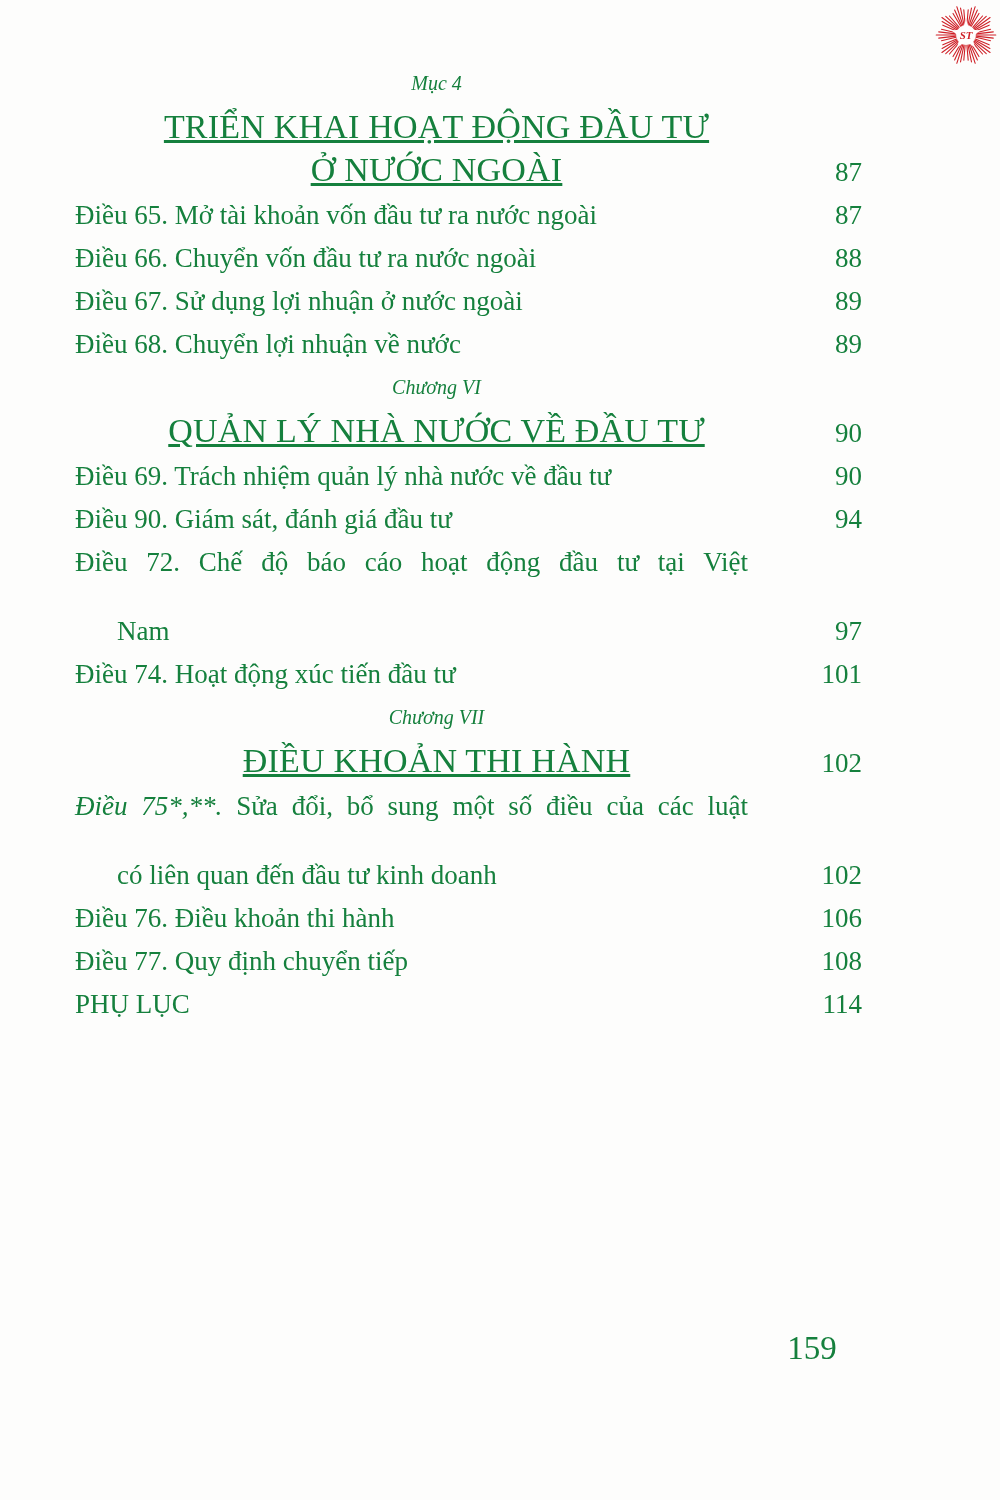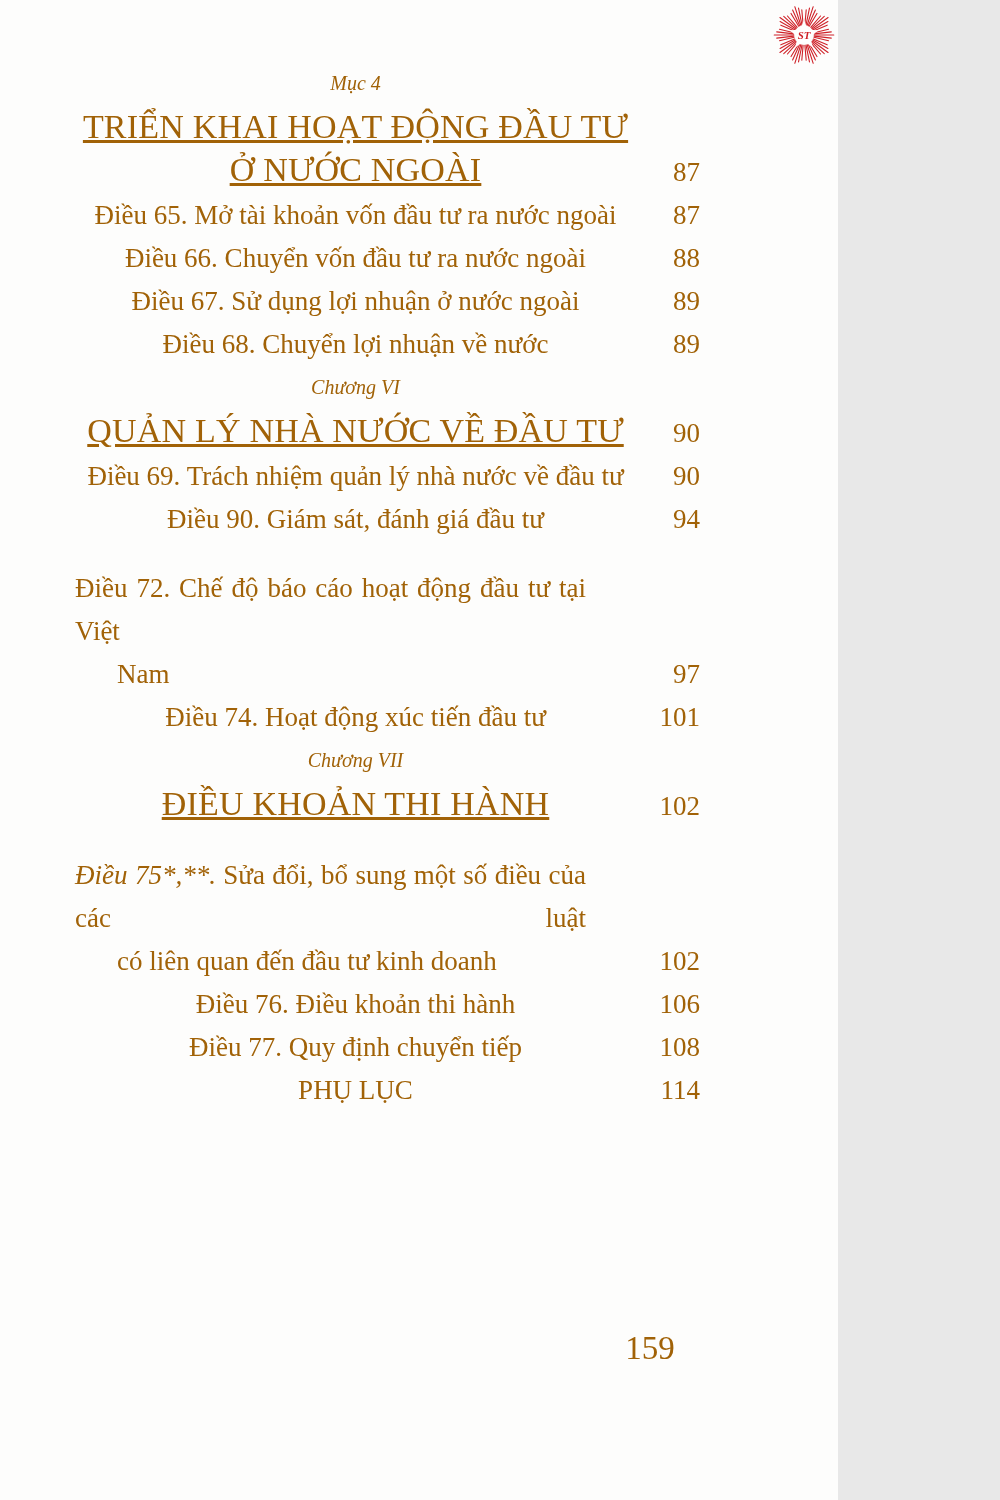--- a/index.html
+++ b/index.html
@@ -1,50 +1,50 @@
 <!DOCTYPE html>
 <html><head>
 <meta charset="utf-8">
 <style>
   html,body{margin:0;padding:0;}
   body{background:#e8e8e8;}
   .page{
     position:relative;
-    width:838px;height:1500px;
+    width:1000px;height:1500px;
     background:#fdfdfc;
     overflow:hidden;
-    color:#a16207;
+    color:#15803d;
     font-family:"Liberation Serif","DejaVu Serif",serif;
   }
   
   .logo{position:absolute;top:1px;right:2px;width:64px;height:68px;}
   .logo svg{width:100%;height:100%;}
   
   .toc{
     position:absolute;
     left:75px;right:138px;top:62px;
     font-size:27px;line-height:43px;
   }
   .toc-row{display:flex;align-items:baseline;}
-  .toc-row .txt{flex:1;white-space:nowrap;overflow:visible;text-align:center;}
+  .toc-row .txt{flex:1;white-space:nowrap;overflow:visible;}
   .toc-row .num{width:64px;text-align:right;flex:0 0 auto;}
   .toc-row.label .txt{text-align:center;font-style:italic;font-size:20px;white-space:normal;}
   .toc-row.heading .txt{text-align:center;font-size:34px;letter-spacing:.2px;white-space:normal;text-decoration:underline;}
   
   .toc-wrap{display:block;}
-  .toc-wrap .line1{white-space:nowrap;margin-top:26px;}
+  .toc-wrap .line1{white-space:nowrap;}
   .toc-wrap .line1.just{
     white-space:normal;
     text-align:justify;
     text-align-last:justify;
     margin-right:114px;
   }
   .toc-wrap .line1 .it{font-style:italic;}
   .toc-wrap .line2{display:flex;align-items:baseline;}
-  .toc-wrap .line2 .txt{flex:1;padding-left:42px;white-space:nowrap;}
+  .toc-wrap .line2 .txt{flex:1;padding-left:42px;white-space:nowrap;margin-top:26px;}
   .toc-wrap .line2 .num{width:64px;text-align:right;flex:0 0 auto;}
   
   .folio{
     position:absolute;
     top:1328px;right:128px;width:120px;
     text-align:center;
     font-size:33px;line-height:40px;
   }
 </style>
 </head>

